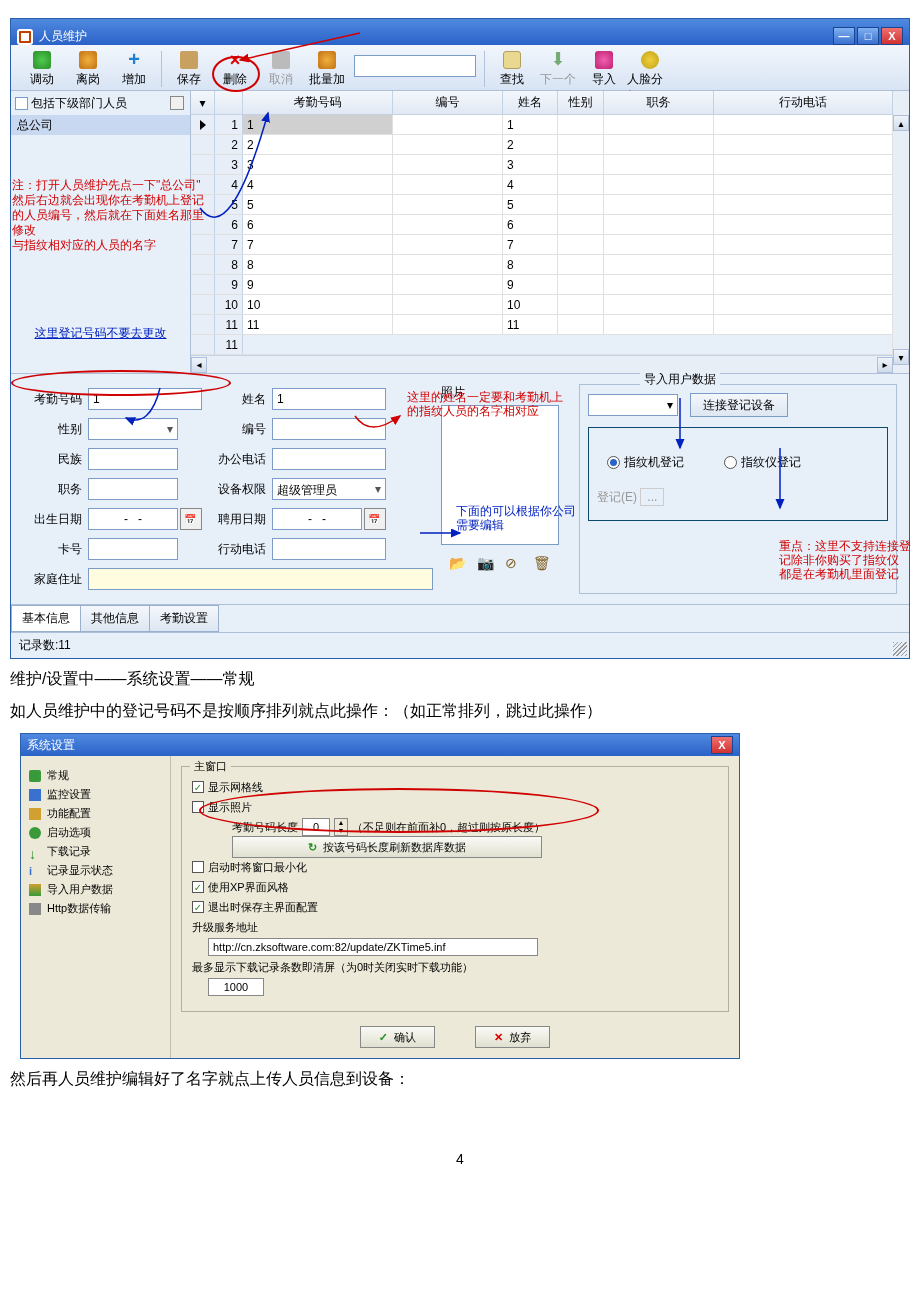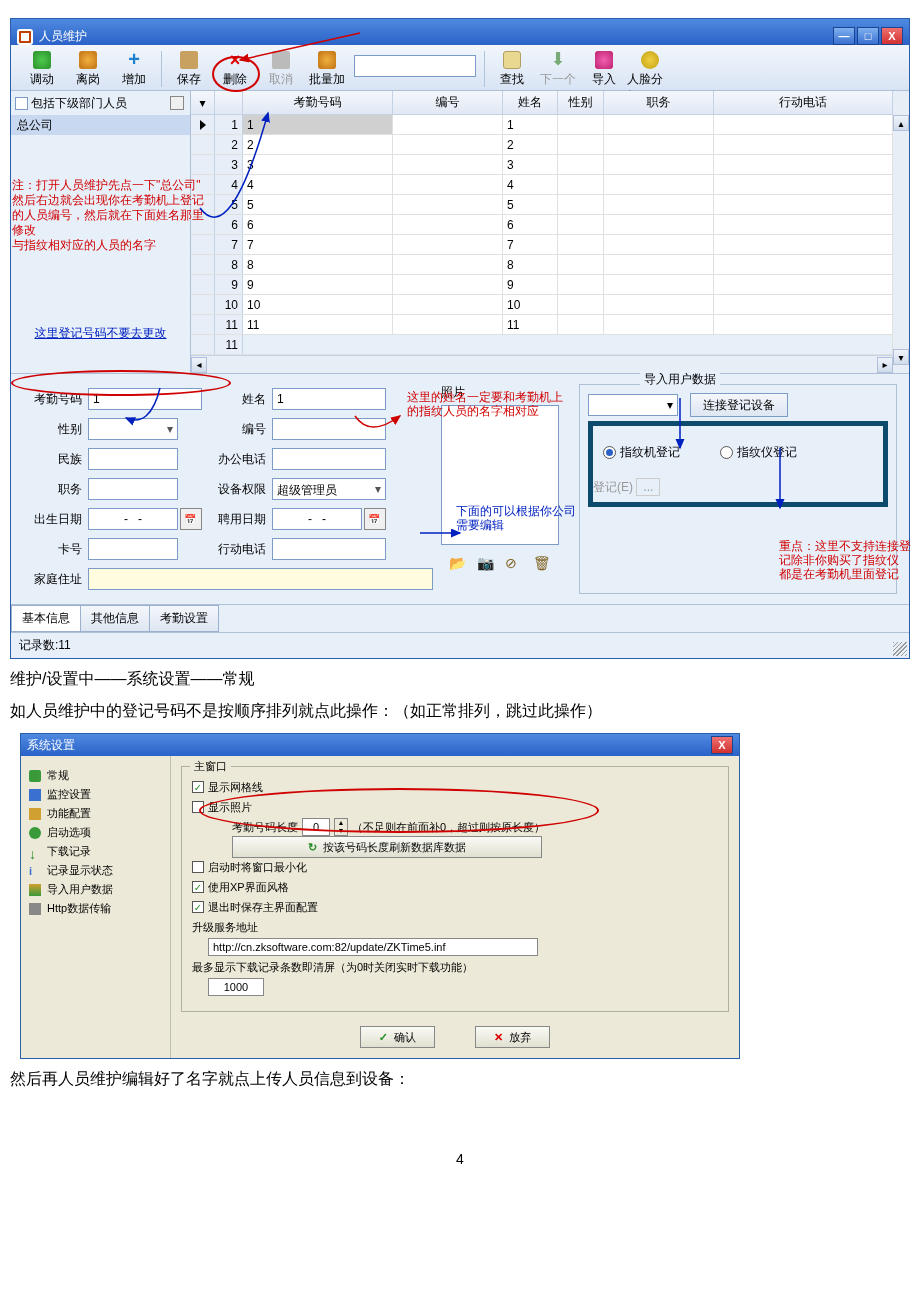--- a/index.html
+++ b/index.html
@@ -397,21 +397,21 @@
         <div class="smico">🗑</div>
       </div>
     </div>
 
     <div class="regbox">
       <div style="position:absolute;top:-14px;left:60px;background:#e7eff9;padding:0 4px">导入用户数据</div>
       <div style="display:flex;gap:12px;align-items:center">
         <div class="regdrop"></div>
         <button class="regbtn">连接登记设备</button>
       </div>
-      <div style="border:5px solid #0c4a6e;margin-top:4px;">
+      <div style="border:1px solid #0c4a6e;margin-top:10px;padding:8px">
         <div class="radiorow">
           <div class="radio">
                   <div class="rdot on"></div>
                   <span>指纹机登记</span>
                 </div>
           <div class="radio">
                   <div class="rdot"></div>
                   <span>指纹仪登记</span>
                 </div>
         </div>

